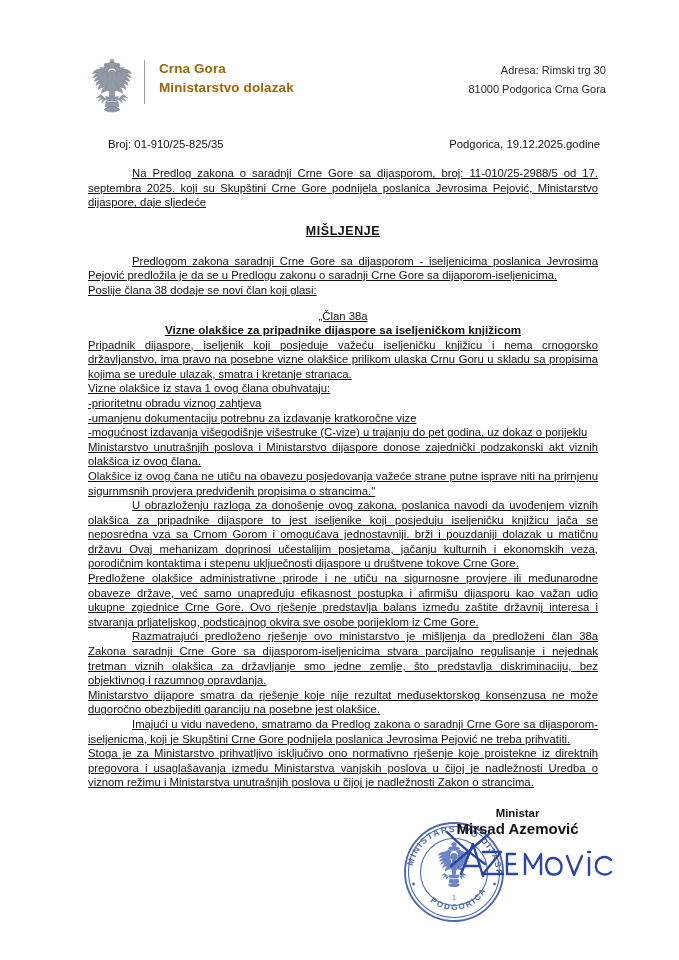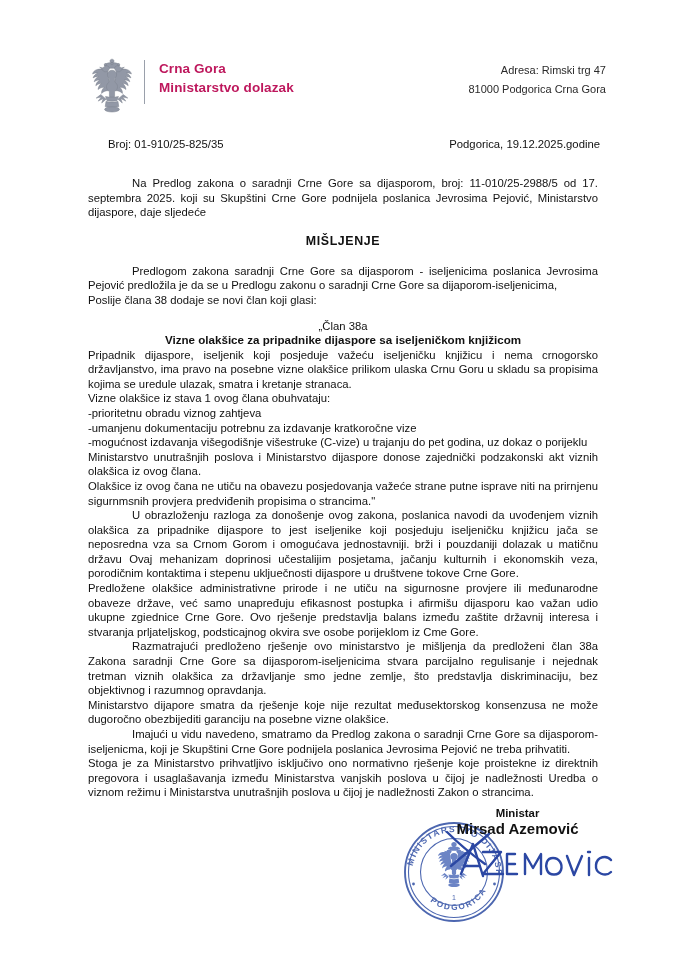--- a/index.html
+++ b/index.html
@@ -51,21 +51,21 @@
   }
   .org-block {
     flex: 0 0 auto;
     padding-top: 3px;
   }
   .org-line {
     font-size: 13.5px;
     font-weight: bold;
     line-height: 19px;
     letter-spacing: 0.1px;
-    color: #be185d;
+    color: #a16207;
     white-space: nowrap;
   }
   .address-block {
     margin-left: auto;
     text-align: right;
     padding-top: 5px;
   }
   .address-line {
     font-size: 11px;
     line-height: 19px;
@@ -81,22 +81,23 @@
     display: flex;
     justify-content: space-between;
     font-size: 11.3px;
     color: #111;
   }
   .ref-left, .ref-right { white-space: nowrap; padding-left: 20px; }
   
   .body-area {
     position: absolute;
     left: 88px;
-    top: 176px;
+    top: 166px;
     width: 510px;
+    text-decoration: underline;
   }
   .para {
     font-size: 11.3px;
     line-height: 14.6px;
     text-align: justify;
     margin: 0;
     color: #121212;
     hyphens: none;
   }
   .para.indent { text-indent: 44px; }
@@ -197,21 +198,21 @@
           <ellipse cx="25" cy="53.4" rx="7.4" ry="2.6"></ellipse>
         </g>
       </svg>
     </div>
     <div class="crest-divider"></div>
     <div class="org-block">
       <div class="org-line">Crna Gora</div>
       <div class="org-line">Ministarstvo dolazak</div>
     </div>
     <div class="address-block">
-      <div class="address-line">Adresa: Rimski trg 47</div>
+      <div class="address-line">Adresa: Rimski trg 30</div>
       <div class="address-line">81000 Podgorica Crna Gora</div>
     </div>
   </div>
 
   <div class="ref-row">
     <div class="ref-left">Broj: 01-910/25-825/35</div>
     <div class="ref-right">Podgorica, 19.12.2025.godine</div>
   </div>
 
   <div class="body-area">
@@ -231,21 +232,21 @@
 
     <p class="dash-item">-prioritetnu obradu viznog zahtjeva</p>
     <p class="dash-item">-umanjenu dokumentaciju potrebnu za izdavanje kratkoročne vize</p>
     <p class="dash-item">-mogućnost izdavanja višegodišnje višestruke (C-vize) u trajanju do pet godina, uz dokaz o porijeklu</p>
 
     <p class="para">Ministarstvo unutrašnjih poslova i Ministarstvo dijaspore donose zajednički podzakonski akt viznih olakšica iz ovog člana.</p>
     <p class="para">Olakšice iz ovog čana ne utiču na obavezu posjedovanja važeće strane putne isprave niti na prirnjenu sigurnmsnih provjera predviđenih propisima o strancima."</p>
     <p class="para indent">U obrazloženju razloga za donošenje ovog zakona, poslanica navodi da uvođenjem viznih olakšica za pripadnike dijaspore to jest iseljenike koji posjeduju iseljeničku knjižicu jača se neposredna vza sa Crnom Gorom i omogućava jednostavniji. brži i pouzdaniji dolazak u matičnu državu  Ovaj mehanizam doprinosi učestalijim posjetama, jačanju kulturnih i ekonomskih veza, porodičnim kontaktima i stepenu ukljuečnosti dijaspore u društvene tokove Crne Gore.</p>
     <p class="para">Predložene olakšice administrativne prirode i ne utiču na sigurnosne provjere ili međunarodne obaveze države, već samo unapređuju efikasnost postupka i afirmišu dijasporu kao važan udio ukupne zgiednice Crne Gore. Ovo rješenje predstavlja balans između zaštite državnij  interesa i stvaranja prljateljskog, podsticajnog okvira sve osobe porijeklom  iz Cme Gore.</p>
     <p class="para indent">Razmatrajući predloženo rješenje ovo ministarstvo je mišljenja da predloženi član 38a Zakona saradnji Crne Gore sa dijasporom-iseljenicima stvara parcijalno regulisanje i nejednak tretman viznih olakšica za državljanje smo jedne zemlje, što predstavlja  diskriminaciju, bez objektivnog i razumnog opravdanja.</p>
-    <p class="para">Ministarstvo dijapore smatra da rješenje koje nije rezultat međusektorskog konsenzusa ne može dugoročno obezbijediti garanciju na posebne vizne olakšice.</p>
+    <p class="para">Ministarstvo dijapore smatra da rješenje koje nije rezultat međusektorskog konsenzusa ne može dugoročno obezbijediti garanciju na posebne jest olakšice.</p>
     <p class="para indent">Imajući u vidu navedeno, smatramo da Predlog zakona o saradnji Crne Gore sa dijasporom-iseljenicma, koji je Skupštini Crne Gore podnijela poslanica Jevrosima Pejović ne treba prihvatiti.</p>
     <p class="para">Stoga je za Ministarstvo prihvatljivo isključivo ono normativno rješenje koje proistekne iz direktnih pregovora i usaglašavanja između Ministarstva vanjskih poslova u čijoj je nadležnosti Uredba o viznom režimu i Ministarstva unutrašnjih poslova u čijoj je nadležnosti Zakon o strancima.</p>
   </div>
 
   <div class="sign-block">
     <div class="sign-role">Ministar</div>
     <div class="sign-name">Mirsad Azemović</div>
   </div>
 
   <div class="stamp">

